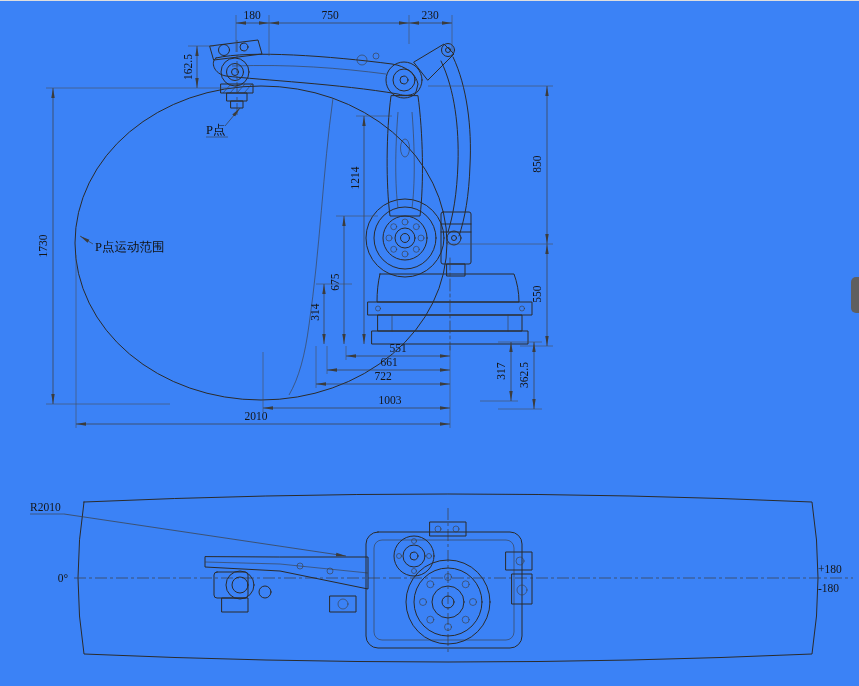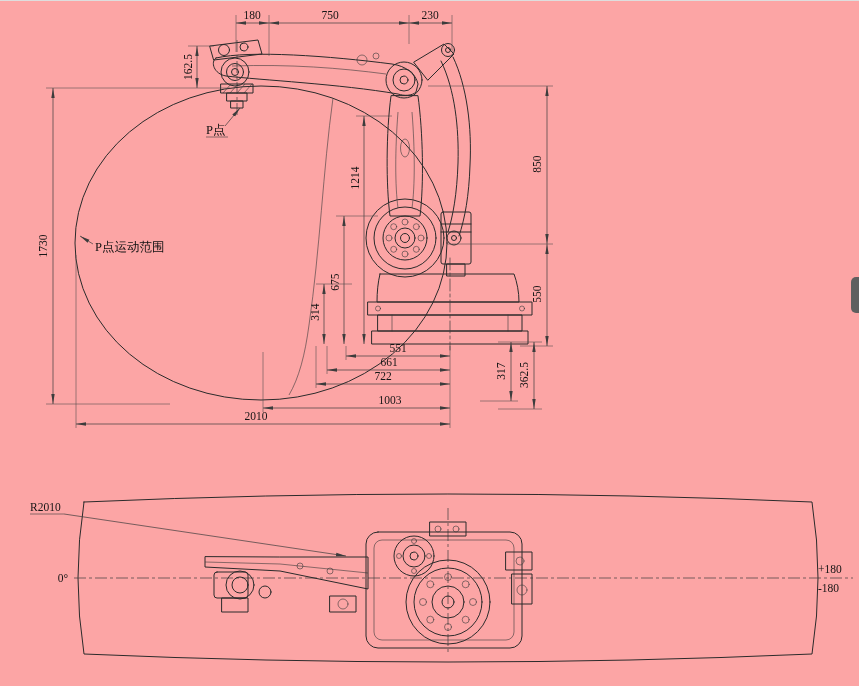--- a/index.html
+++ b/index.html
@@ -1,16 +1,16 @@
 <!DOCTYPE html>
 <html><head>
 <meta charset="utf-8">
 <style>
   html,body{margin:0;padding:0;background:#ffffff;}
-  .stage{position:relative;width:859px;height:686px;background:#fca5a5;overflow:hidden;
+  .stage{position:relative;width:859px;height:686px;background:#3b82f6;overflow:hidden;
          font-family:"Liberation Serif","DejaVu Serif",serif;}
   .topline{position:absolute;top:0;left:0;right:0;height:1px;background:#dedede;}
   .scrollthumb{position:absolute;right:0;top:277px;width:8px;height:36px;background:#5f5f5f;
                border-radius:5px 0 0 5px;}
   svg{position:absolute;top:0;left:0;}
   .art{stroke:#2b2b2b;stroke-width:1;fill:none;stroke-linejoin:round;stroke-linecap:round;}
   .artthin{stroke:#3a3a3a;stroke-width:0.6;fill:none;}
   .dim{stroke:#3c3c3c;stroke-width:0.7;fill:none;}
   .ext{stroke:#4a4a4a;stroke-width:0.55;fill:none;}
   .cl{stroke:#3c3c3c;stroke-width:0.7;fill:none;stroke-dasharray:12 3 3 3;}

